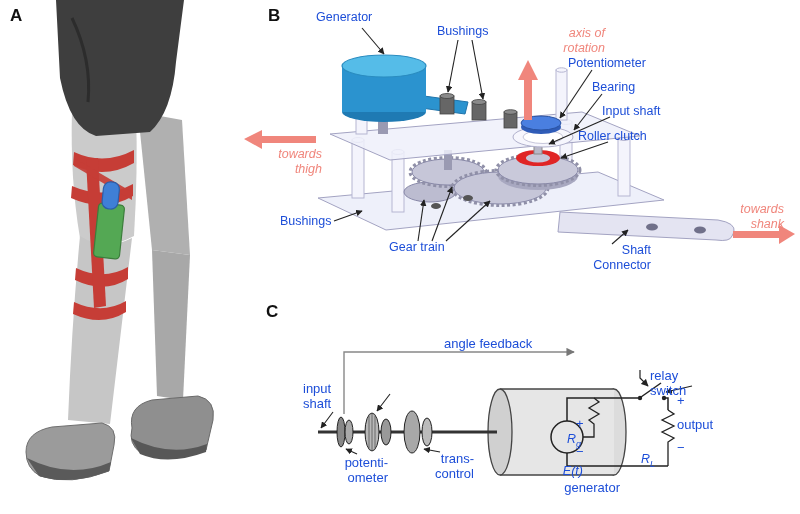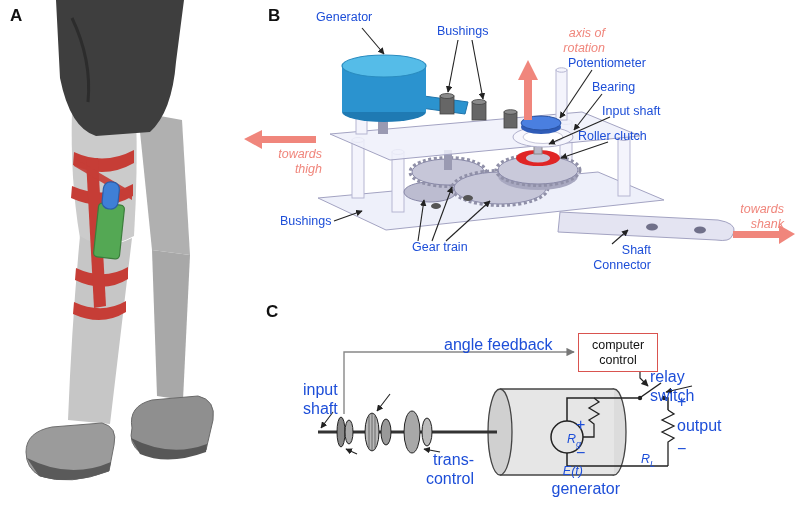--- a/index.html
+++ b/index.html
@@ -7,21 +7,21 @@
          font-family:"Liberation Sans",sans-serif;color:#111;}
   svg.art{position:absolute;left:0;top:0;}
   .lbl{position:absolute;font-size:12.5px;line-height:1.18;color:#1d4ed8;white-space:pre-line;}
   .center{text-align:right;}
   .pink{color:#f0867c;font-style:italic;}
   .panel-letter{position:absolute;font-size:17px;font-weight:bold;color:#111;}
   .box{position:absolute;border:1.6px solid #d9534f;background:#fff;display:flex;align-items:center;
        justify-content:center;text-align:center;font-size:12.5px;line-height:1.15;white-space:pre-line;}
   .math{font-style:italic;font-size:12.5px;margin-top:34px;}
   .sub{font-size:9px;}
-  .small{font-size:16px;}
+  .small{font-size:13px;}
 </style>
 </head>
 <body>
 
 <div class="stage">
 
   <svg class="art" width="800" height="514" viewBox="0 0 800 514">
     <defs>
       <marker id="arr" viewBox="0 0 10 10" refX="9" refY="5" markerWidth="6" markerHeight="6" orient="auto">
         <path d="M0,0 L10,5 L0,10 Z" fill="#222"></path>
@@ -221,33 +221,33 @@
   <div class="lbl" style="left:437px;top:24px">Bushings</div>
   <div class="lbl pink center" style="left:517px;top:26px;width:88px">axis of
 rotation</div>
   <div class="lbl" style="left:568px;top:56px">Potentiometer</div>
   <div class="lbl" style="left:592px;top:80px">Bearing</div>
   <div class="lbl" style="left:602px;top:104px">Input shaft</div>
   <div class="lbl" style="left:578px;top:129px">Roller clutch</div>
   <div class="lbl pink center" style="left:246px;top:147px;width:76px">towards
 thigh</div>
   <div class="lbl" style="left:280px;top:214px">Bushings</div>
-  <div class="lbl" style="left:412px;top:240px">Gear train</div>
+  <div class="lbl" style="left:389px;top:240px">Gear train</div>
   <div class="lbl center" style="left:545px;top:243px;width:106px">Shaft
 Connector</div>
   <div class="lbl pink center" style="left:700px;top:202px;width:84px">towards
 shank</div>
 
   <div class="lbl small" style="left:444px;top:336px">angle feedback</div>
-  <div class="box" style="left:578px;top:333px;width:78px;height:37px">computer
-control</div>
   <div class="lbl small" style="left:650px;top:368px">relay
 switch</div>
   <div class="lbl small" style="left:303px;top:381px">input
 shaft</div>
+  <div class="lbl small center" style="left:328px;top:455px;width:60px">potenti-
+ometer</div>
   <div class="lbl small center" style="left:416px;top:451px;width:58px">trans-
 control</div>
   <div class="lbl small center" style="left:528px;top:480px;width:92px">generator</div>
   <div class="lbl small" style="left:677px;top:417px">output</div>
   <div class="lbl small" style="left:677px;top:393px">+</div>
   <div class="lbl small" style="left:677px;top:440px">−</div>
   <div class="lbl small" style="left:576px;top:416px">+</div>
   <div class="lbl small" style="left:576px;top:444px">−</div>
   <div class="lbl math center" style="left:552px;top:430px;width:31px">E(t)</div>
   <div class="lbl math" style="left:567px;top:398px"><span>R</span><sub class="sub">g</sub></div>

